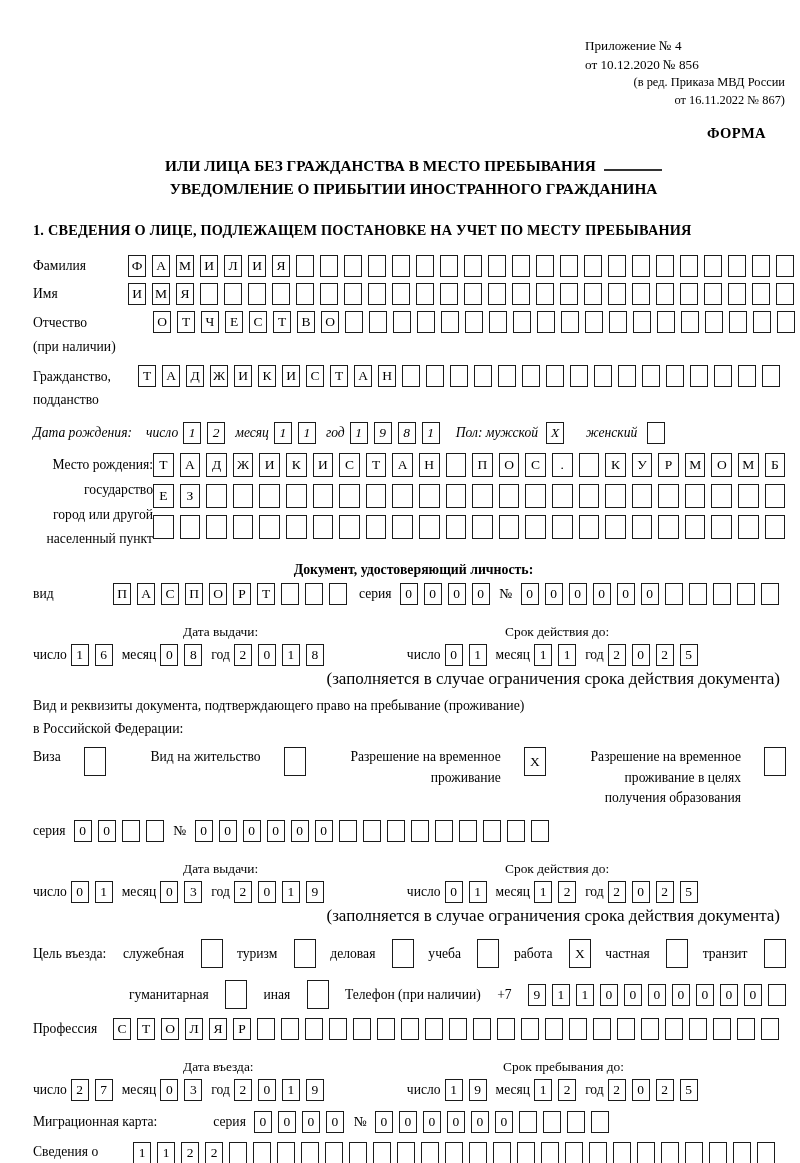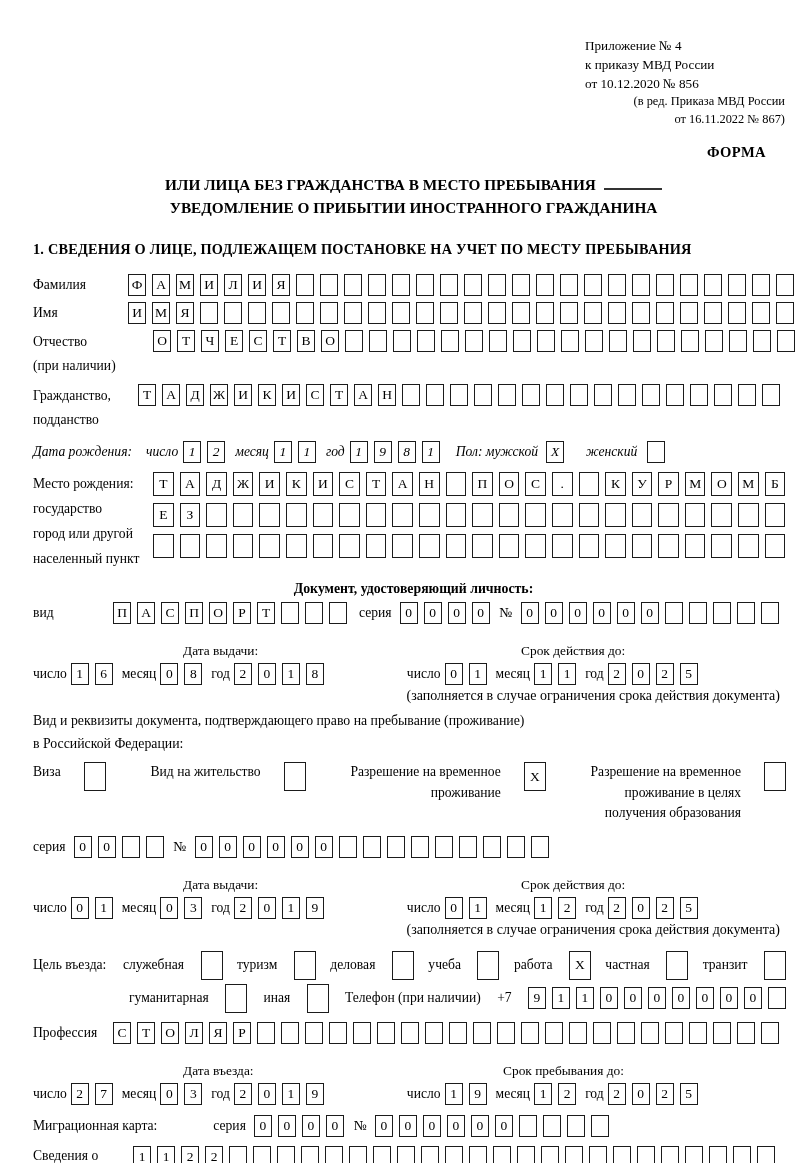--- a/index.html
+++ b/index.html
@@ -33,53 +33,52 @@
     display:flex; align-items:center; justify-content:center; font-size:13.5px;
   }
   .mid .cell { width:20.6px; height:24px; }
   .big .cell { width:22px; height:29px; }
   .stack { display:flex; flex-direction:column; gap:7px; }
 
   .dochead { text-align:center; font-weight:bold; font-size:13.8px; margin-top:10px; }
 
   .dhead { position:relative; height:17px; margin-top:19px; font-size:13.4px; }
   .dhead .h1 { position:absolute; left:150px; }
-  .dhead .h2 { position:absolute; left:488px; }
+  .dhead .h2 { position:absolute; left:472px; }
   .drow { display:flex; align-items:center; margin-top:3px; }
   .dg { display:flex; align-items:center; }
   .dg .lbl { margin-right:4px; }
   .dg .cells { margin-right:9px; }
   .dg2 { margin-left:74px; }
-  .note { text-align:right; font-size:14px; margin-top:3px; padding-right:14px; }
+  .note { text-align:right; font-size:17px; margin-top:3px; padding-right:14px; }
 
   .para { font-size:13.8px; margin-top:9px; }
   .permits { display:flex; justify-content:space-between; align-items:flex-start; margin-top:10px; padding-right:8px; }
   .pitem { display:flex; align-items:flex-start; gap:23px; }
   .plbl { font-size:13.6px; line-height:1.5; }
   .plbl.c { text-align:right; }
 
   .purpose { display:flex; align-items:center; justify-content:space-between; margin-top:13px; padding-right:8px; }
   .purpose .lbl { margin-right:2px; }
-  .phone-row { display:flex; align-items:center; justify-content:space-between; margin-top:4px; margin-left:96px; padding-right:8px; }
+  .phone-row { display:flex; align-items:center; justify-content:space-between; margin-top:12px; margin-left:96px; padding-right:8px; }
 
   .reps { display:flex; align-items:flex-start; margin-top:9px; }
   .reps .lblcol { line-height:1.42; }
 
   .mig .lbl.mla { margin-left:56px; }
   .ser-gap { margin:0 8px 0 12px; }
   .num-gap { margin:0 8px 0 10px; }
 </style>
 </head>
 <body>
 
 <div class="page">
 
   <div class="meta">
     <div>Приложение № 4</div>
-    <div>к приказу МВД России</div>
     <div>от 10.12.2020 № 856</div>
     <div class="small">(в ред. Приказа МВД России</div>
     <div class="small">от 16.11.2022 № 867)</div>
   </div>
 
   <div class="forma">ФОРМА</div>
 
   <div class="title">
     <div><span>ИЛИ ЛИЦА БЕЗ ГРАЖДАНСТВА В МЕСТО ПРЕБЫВАНИЯ</span><span class="tunder"></span></div>
     <div>УВЕДОМЛЕНИЕ О ПРИБЫТИИ ИНОСТРАННОГО ГРАЖДАНИНА</div>
@@ -250,21 +249,21 @@
     <div class="cells">
         <div class="cell">X</div>
       </div>
     <span class="lbl" style="margin:0 10px 0 22px;">женский</span>
     <div class="cells">
         <div class="cell"></div>
       </div>
   </div>
 
   <div class="frow top" style="margin-top:9px;">
-    <div class="lblcol w120" style="line-height:1.82;">
+    <div class="lblcol w120" style="line-height:1.82;text-align:right;">
       <div>Место рождения:</div>
       <div>государство</div>
       <div>город или другой</div>
       <div>населенный пункт</div>
     </div>
     <div class="stack">
       <div class="cells mid">
           <div class="cell">Т</div>
           <div class="cell">А</div>
           <div class="cell">Д</div>

